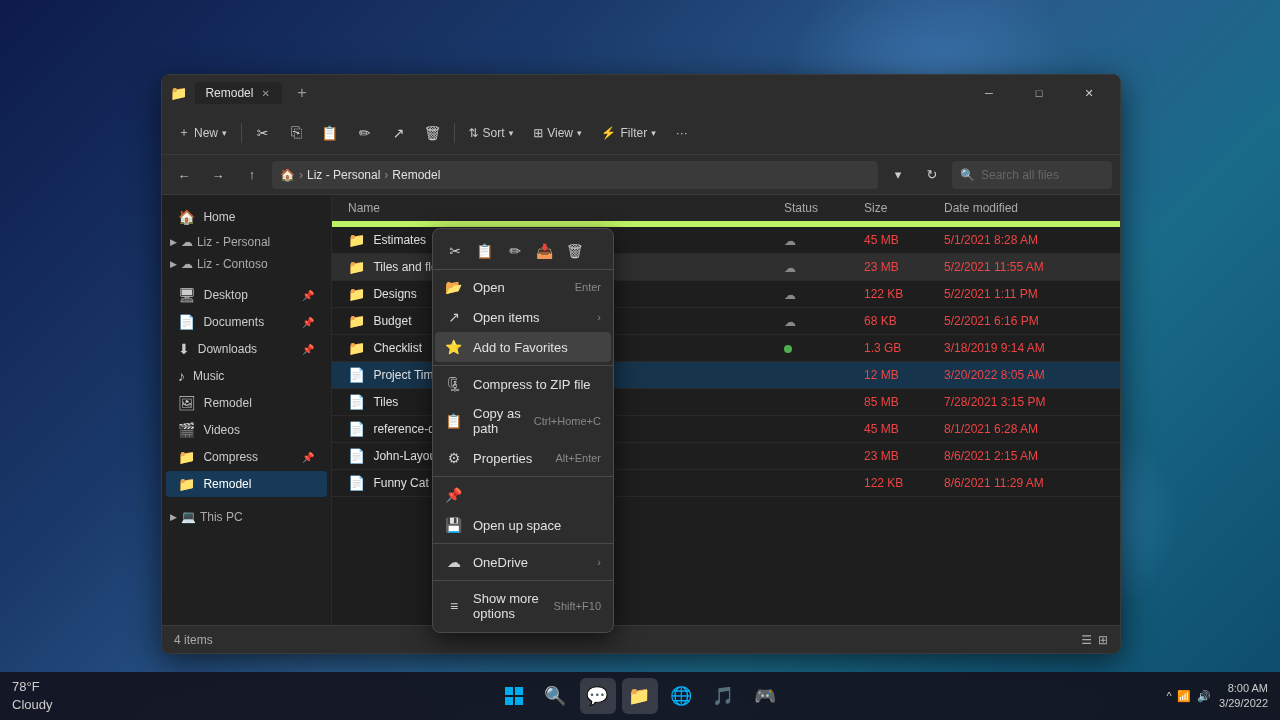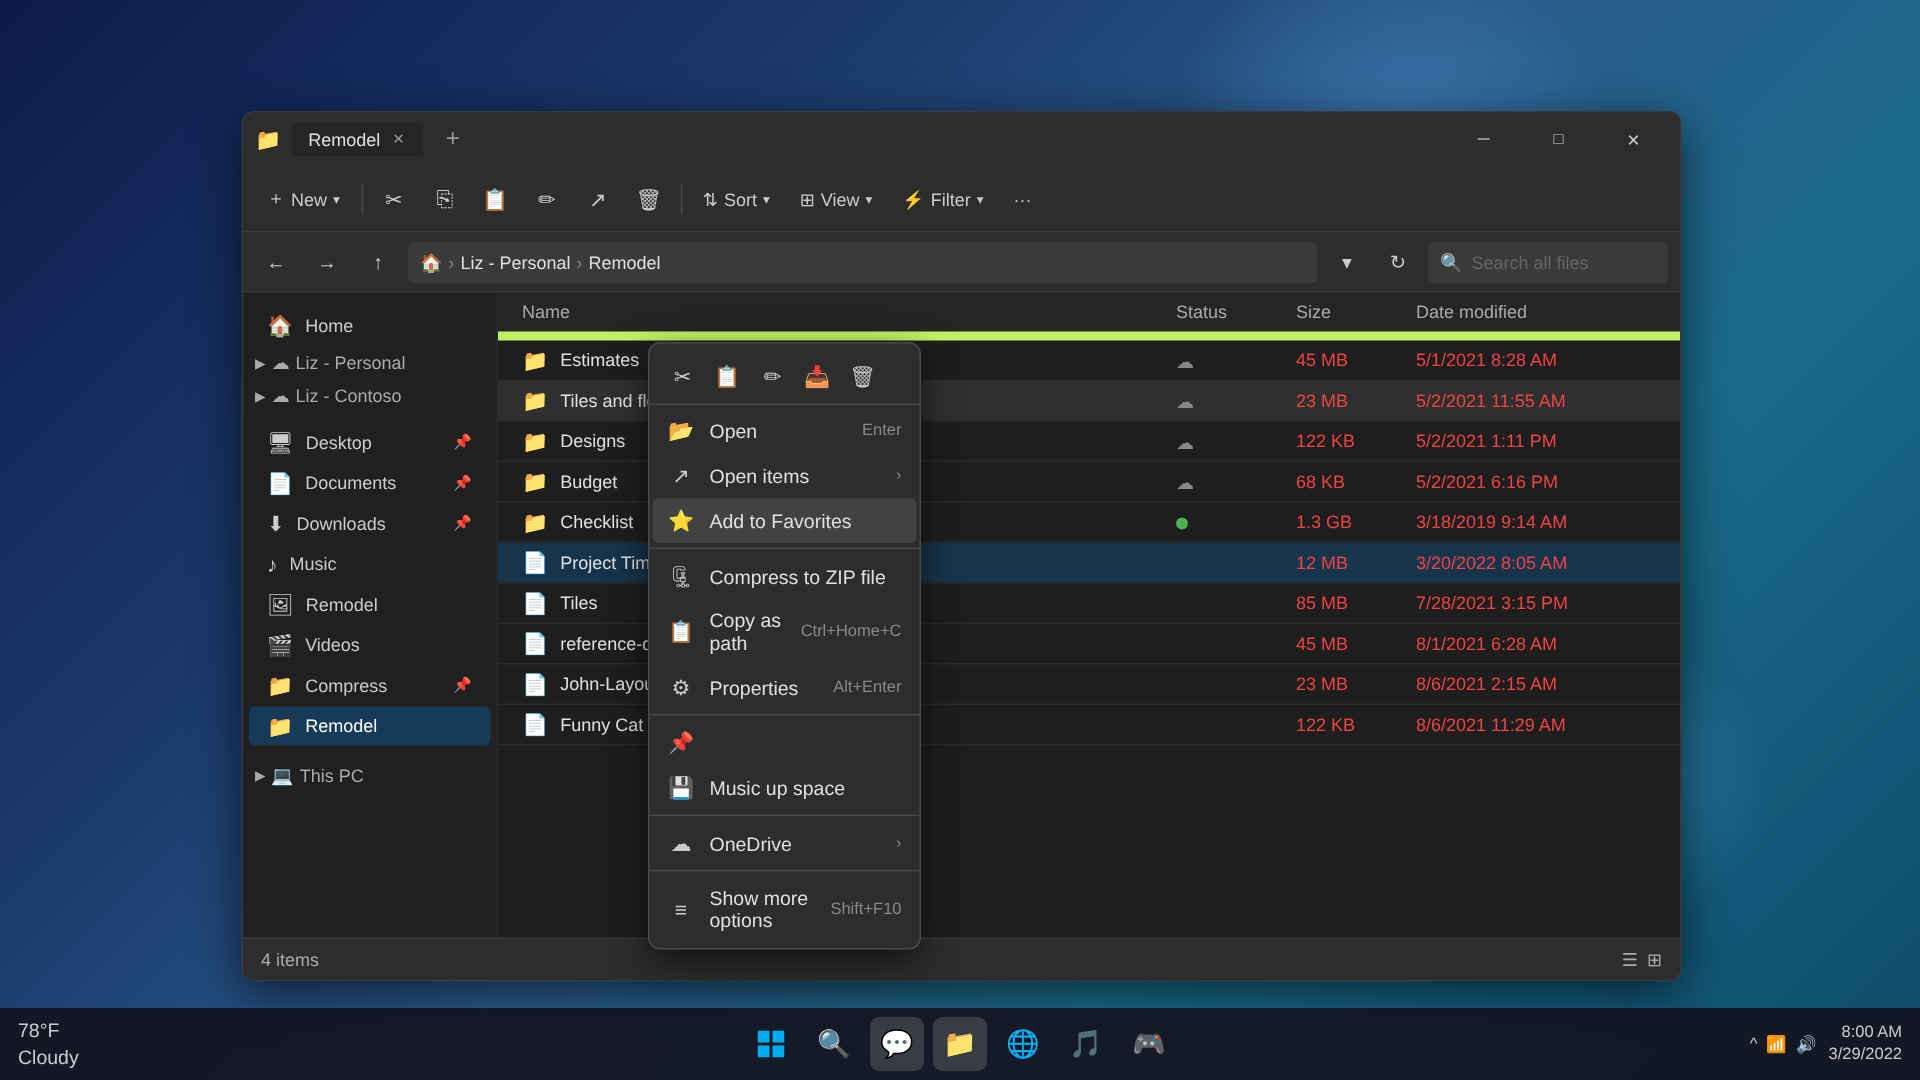--- a/index.html
+++ b/index.html
@@ -692,21 +692,21 @@
       <span class="cm-label">Properties</span>
       <span class="cm-shortcut">Alt+Enter</span>
     </div>
         <div class="cm-sep"></div>
         <div class="cm-item">
       <span class="cm-icon">📌</span>
 
     </div>
         <div class="cm-item">
       <span class="cm-icon">💾</span>
-      <span class="cm-label">Music up space</span>
+      <span class="cm-label">Open up space</span>
 
     </div>
         <div class="cm-sep"></div>
         <div class="cm-item">
       <span class="cm-icon">☁</span>
       <span class="cm-label">OneDrive</span>
       <span class="cm-arrow">›</span>
     </div>
         <div class="cm-sep"></div>
         <div class="cm-item">

